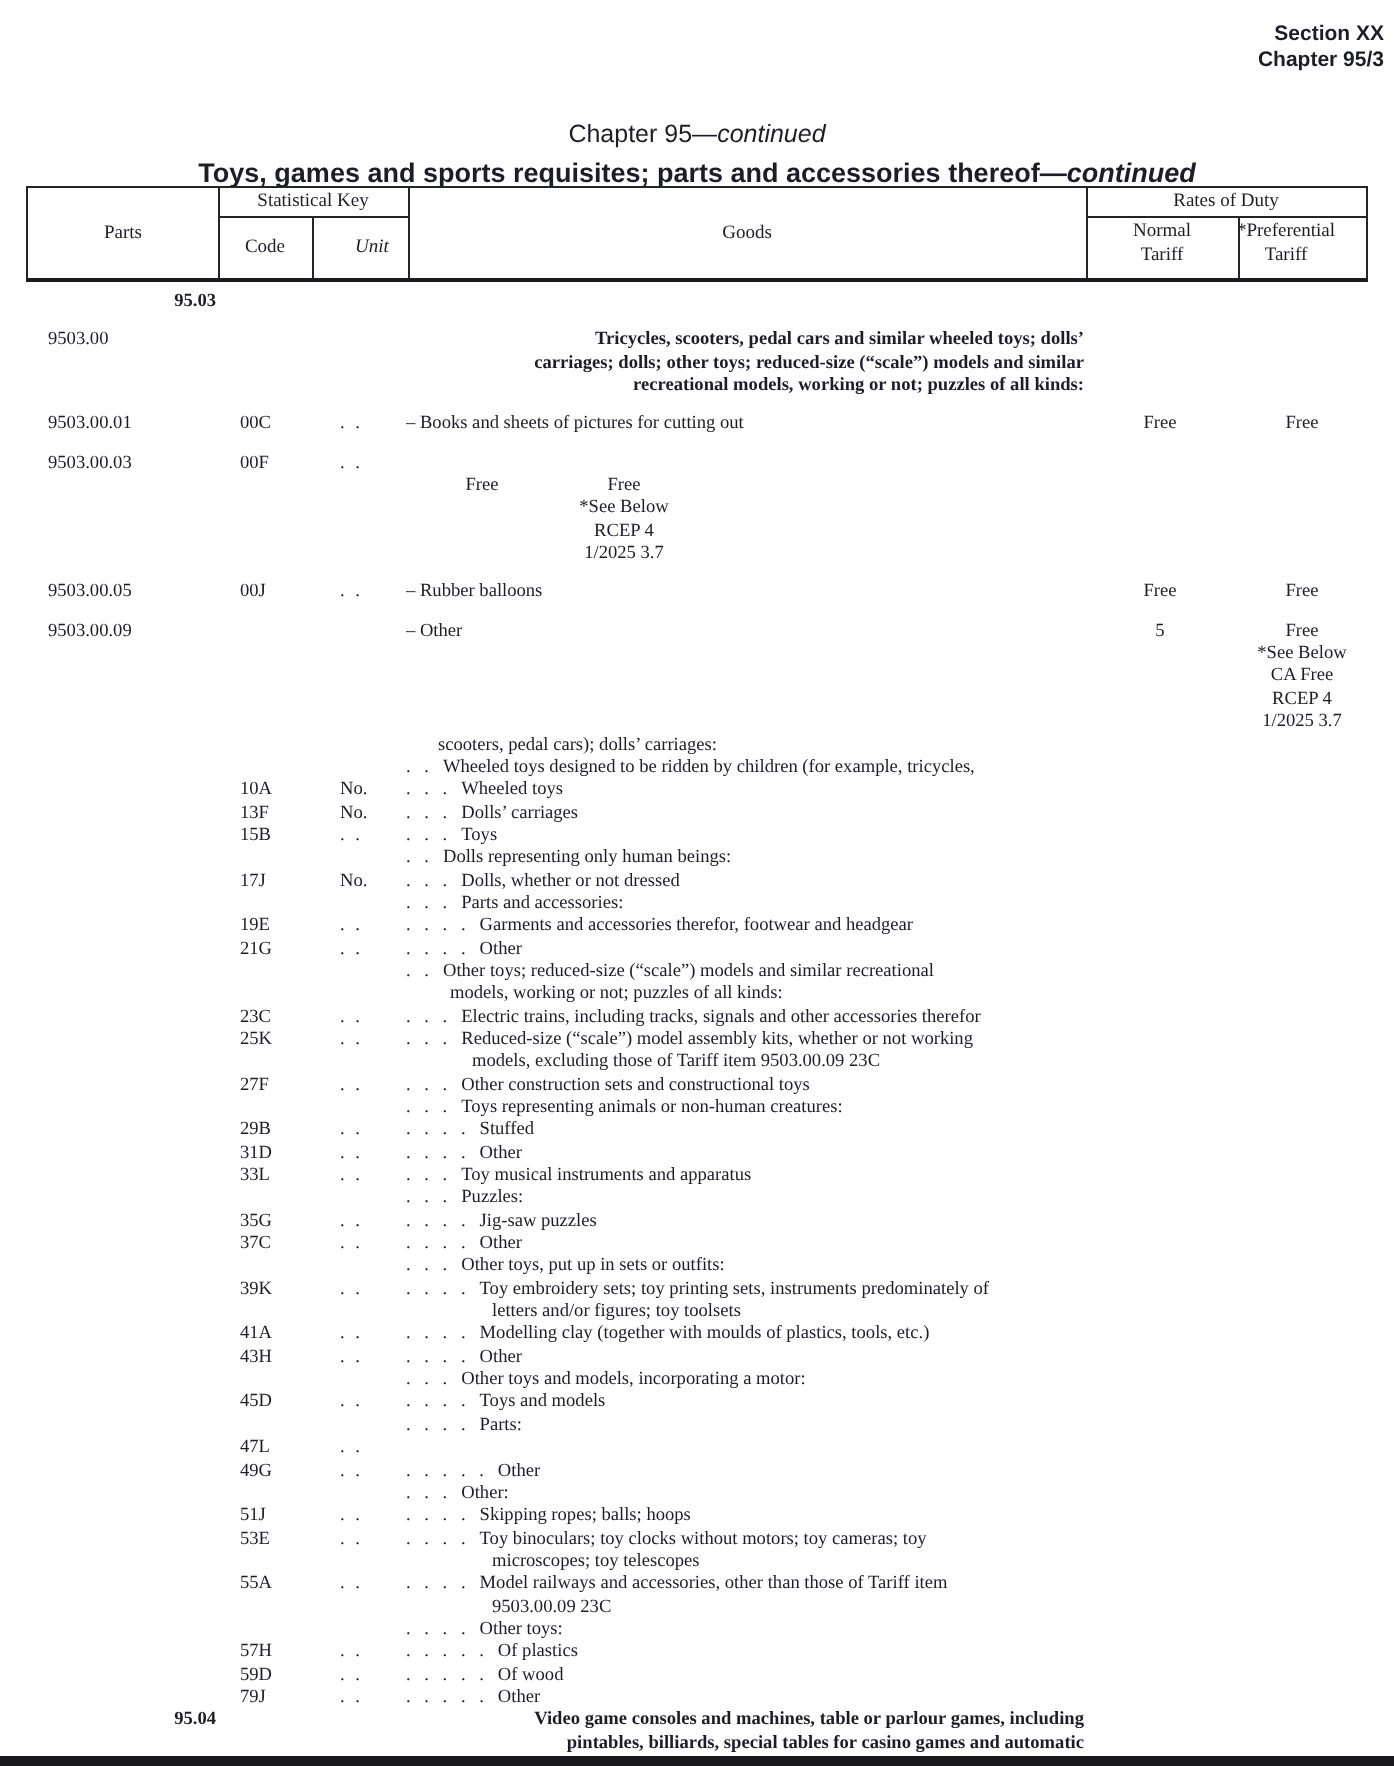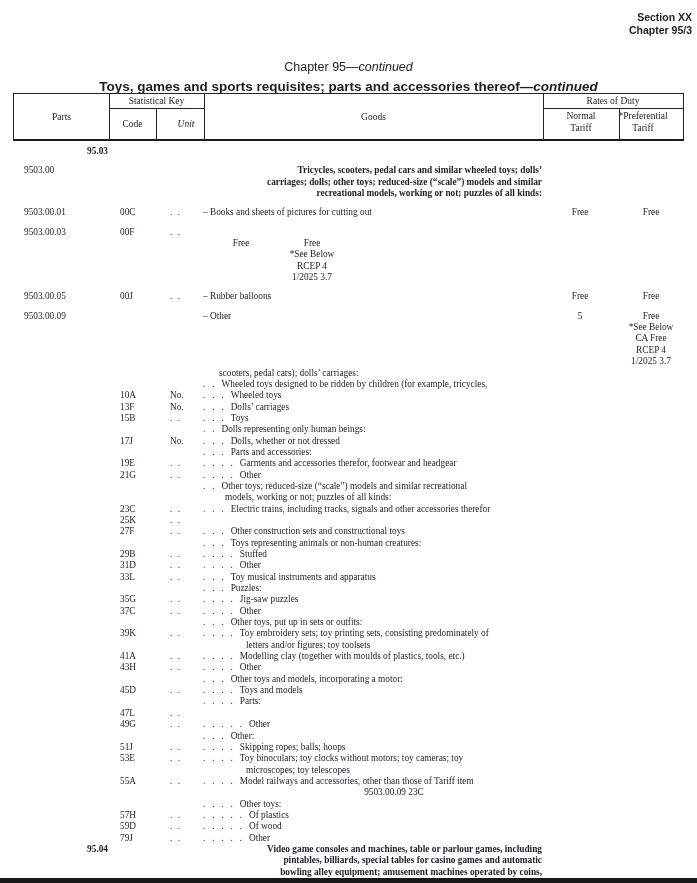--- a/index.html
+++ b/index.html
@@ -256,20 +256,24 @@
         <div class="cell cell-g">
           <div class="gline"><span class="dots">. . .</span><span>Electric trains, including tracks, signals and other accessories therefor</span></div>
         </div>
         <div class="cell cell-nt"></div>
         <div class="cell cell-pf"></div>
       </div>
       <div class="row row-stat">
         <div class="cell cell-n"></div>
         <div class="cell cell-c">25K</div>
         <div class="cell cell-u">. .</div>
+        <div class="cell cell-g">
+          <div class="gline"><span class="dots">. . .</span><span>Reduced-size (“scale”) model assembly kits, whether or not working</span></div>
+          <div class="gline" style="padding-left: 33px;"><span>models, excluding those of Tariff item 9503.00.09 23C</span></div>
+        </div>
         <div class="cell cell-nt"></div>
         <div class="cell cell-pf"></div>
       </div>
       <div class="row row-stat">
         <div class="cell cell-n"></div>
         <div class="cell cell-c">27F</div>
         <div class="cell cell-u">. .</div>
         <div class="cell cell-g">
           <div class="gline"><span class="dots">. . .</span><span>Other construction sets and constructional toys</span></div>
         </div>
@@ -354,21 +358,21 @@
           <div class="gline"><span class="dots">. . .</span><span>Other toys, put up in sets or outfits:</span></div>
         </div>
         <div class="cell cell-nt"></div>
         <div class="cell cell-pf"></div>
       </div>
       <div class="row row-stat">
         <div class="cell cell-n"></div>
         <div class="cell cell-c">39K</div>
         <div class="cell cell-u">. .</div>
         <div class="cell cell-g">
-          <div class="gline"><span class="dots">. . . .</span><span>Toy embroidery sets; toy printing sets, consisting predominately of</span></div>
+          <div class="gline"><span class="dots">. . . .</span><span>Toy embroidery sets; toy printing sets, instruments predominately of</span></div>
           <div class="gline" style="padding-left: 43px;"><span>letters and/or figures; toy toolsets</span></div>
         </div>
         <div class="cell cell-nt"></div>
         <div class="cell cell-pf"></div>
       </div>
       <div class="row row-stat">
         <div class="cell cell-n"></div>
         <div class="cell cell-c">41A</div>
         <div class="cell cell-u">. .</div>
         <div class="cell cell-g">
@@ -464,21 +468,21 @@
         </div>
         <div class="cell cell-nt"></div>
         <div class="cell cell-pf"></div>
       </div>
       <div class="row row-stat">
         <div class="cell cell-n"></div>
         <div class="cell cell-c">55A</div>
         <div class="cell cell-u">. .</div>
         <div class="cell cell-g">
           <div class="gline"><span class="dots">. . . .</span><span>Model railways and accessories, other than those of Tariff item</span></div>
-          <div class="gline" style="padding-left: 43px; text-align: center;"><span>9503.00.09 23C</span></div>
+          <div class="gline" style="padding-left: 43px;"><span>9503.00.09 23C</span></div>
         </div>
         <div class="cell cell-nt"></div>
         <div class="cell cell-pf"></div>
       </div>
       <div class="row row-group">
         <div class="cell cell-n"></div>
         <div class="cell cell-c"></div>
         <div class="cell cell-u"></div>
         <div class="cell cell-g">
           <div class="gline"><span class="dots">. . . .</span><span>Other toys:</span></div>

